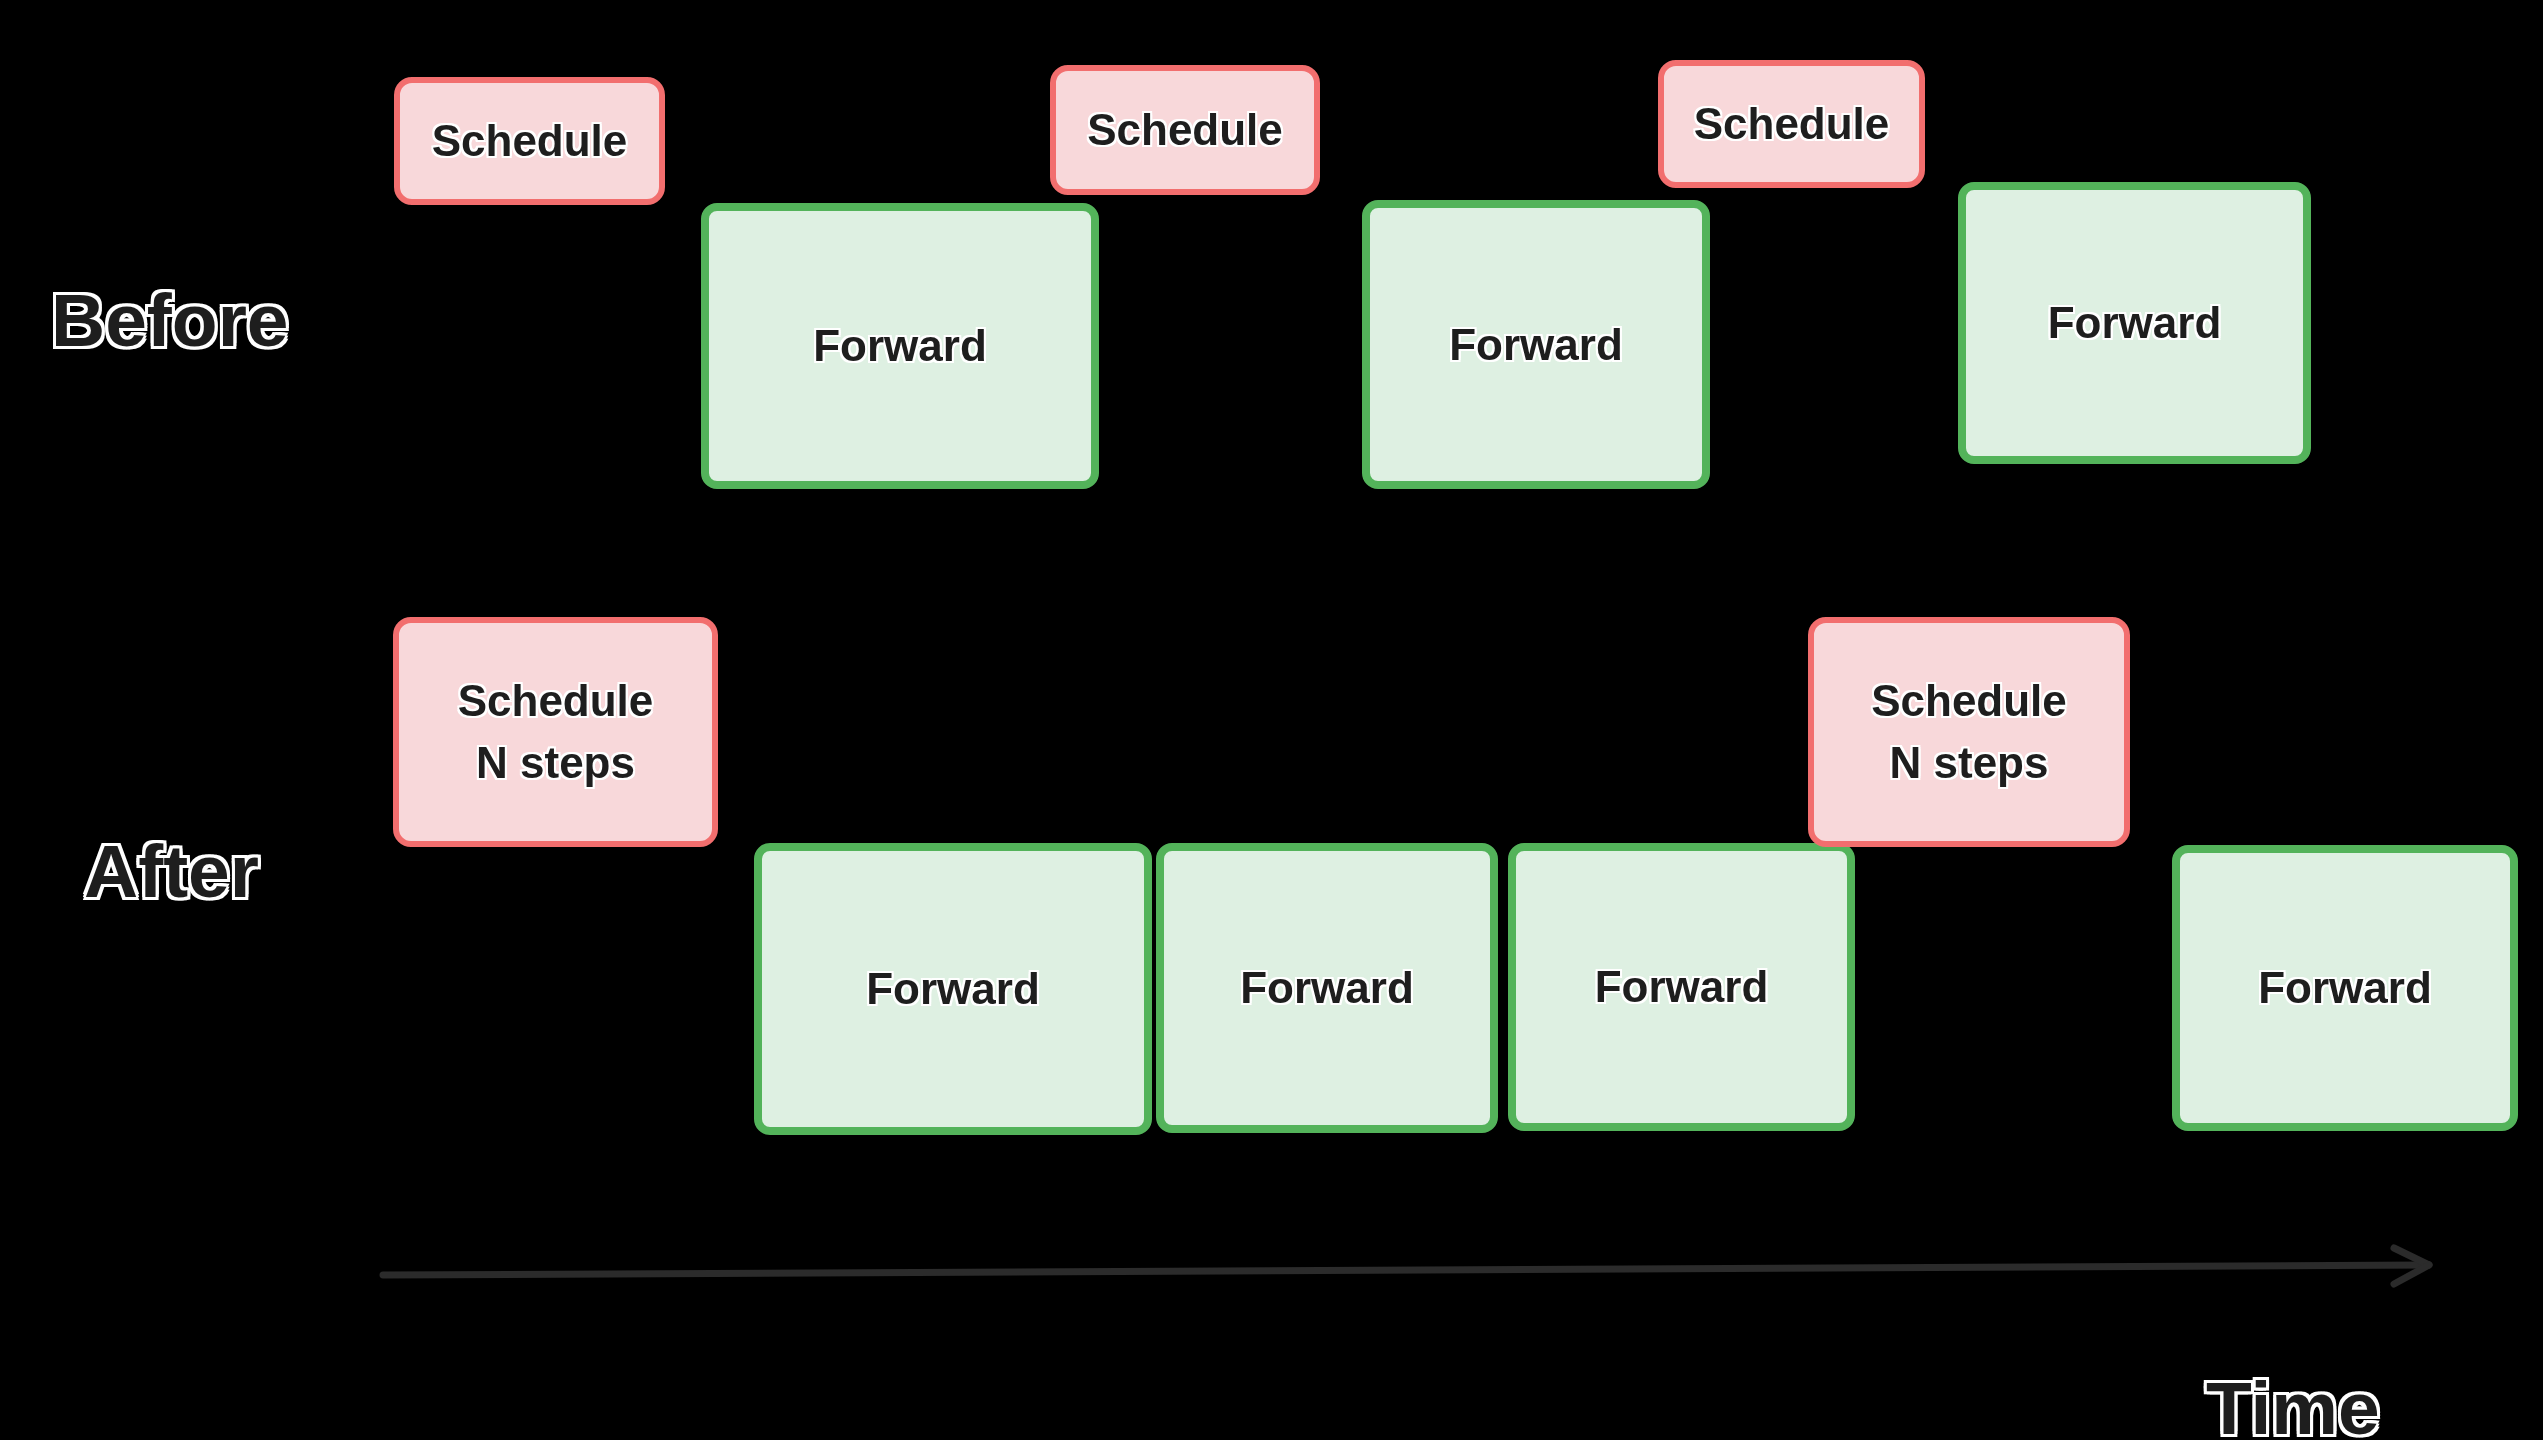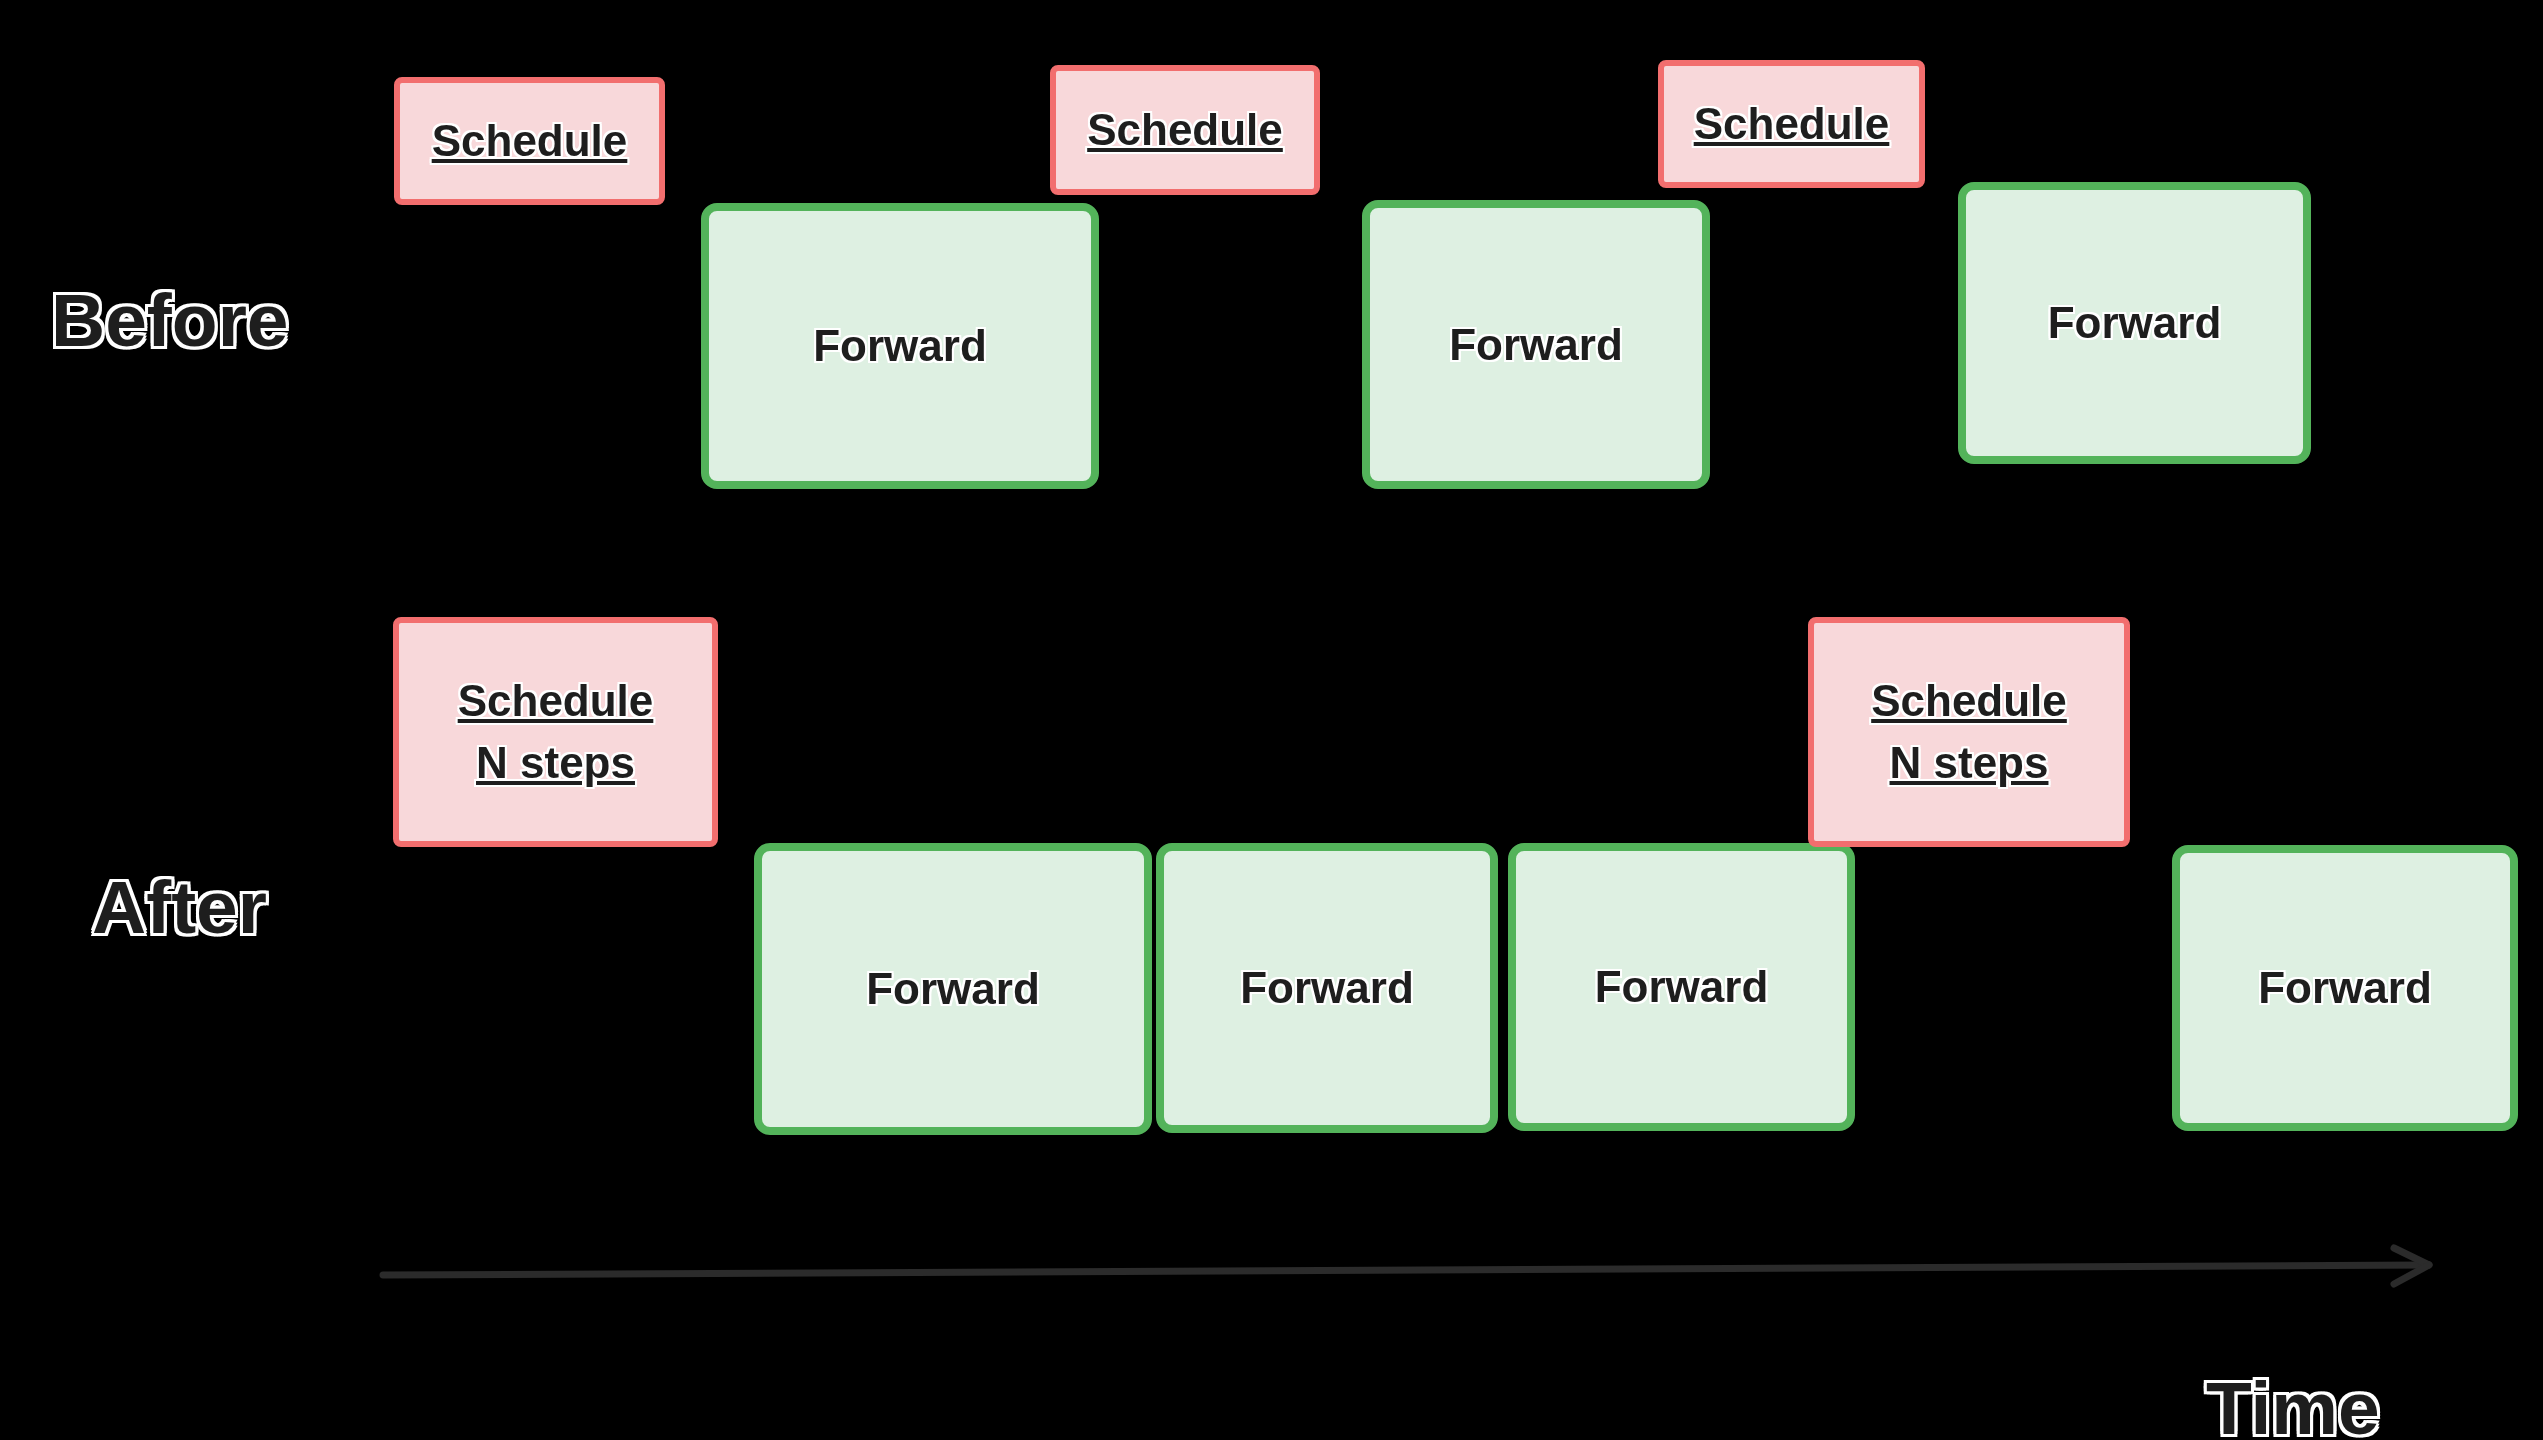--- a/index.html
+++ b/index.html
@@ -36,22 +36,21 @@
     line-height: 62px;
     text-shadow:
       -2px -2px 0 var(--halo),  2px -2px 0 var(--halo),
       -2px  2px 0 var(--halo),  2px  2px 0 var(--halo),
       -2px  0   0 var(--halo),  2px  0   0 var(--halo),
        0   -2px 0 var(--halo),  0    2px 0 var(--halo);
   }
   .sched {
     background: var(--schedule_fill);
     border: 6px solid var(--schedule_border);
-    border-radius: 8px;
-    text-decoration: underline;
+    border-radius: 18px;
   }
   .fwd {
     background: var(--forward_fill);
     border: 8px solid var(--forward_border);
     margin-left: 40px;
   }
   .rowlabel {
     position: absolute;
     font-size: 75px;
     font-weight: 700;
@@ -84,21 +83,21 @@
   <div class="box fwd" style="left:661px; top:203px; width:398px; height:286px;">Forward</div>
 
   <div class="box sched" style="left:1050px; top:65px; width:270px; height:130px;">Schedule</div>
 
   <div class="box fwd" style="left:1322px; top:200px; width:348px; height:289px;">Forward</div>
 
   <div class="box sched" style="left:1658px; top:60px; width:267px; height:128px;">Schedule</div>
 
   <div class="box fwd" style="left:1918px; top:182px; width:353px; height:282px;">Forward</div>
 
-  <div class="rowlabel" style="left:84px; top:870px;margin-left:8px;">After</div>
+  <div class="rowlabel" style="left:84px; top:834px;">After</div>
 
   <div class="box sched" style="left:393px; top:617px; width:325px; height:230px;">
     <div>Schedule</div>
     <div>N steps</div>
   </div>
 
   <div class="box fwd" style="left:714px; top:843px; width:398px; height:292px;">Forward</div>
 
   <div class="box fwd" style="left:1116px; top:843px; width:342px; height:290px;">Forward</div>
 

